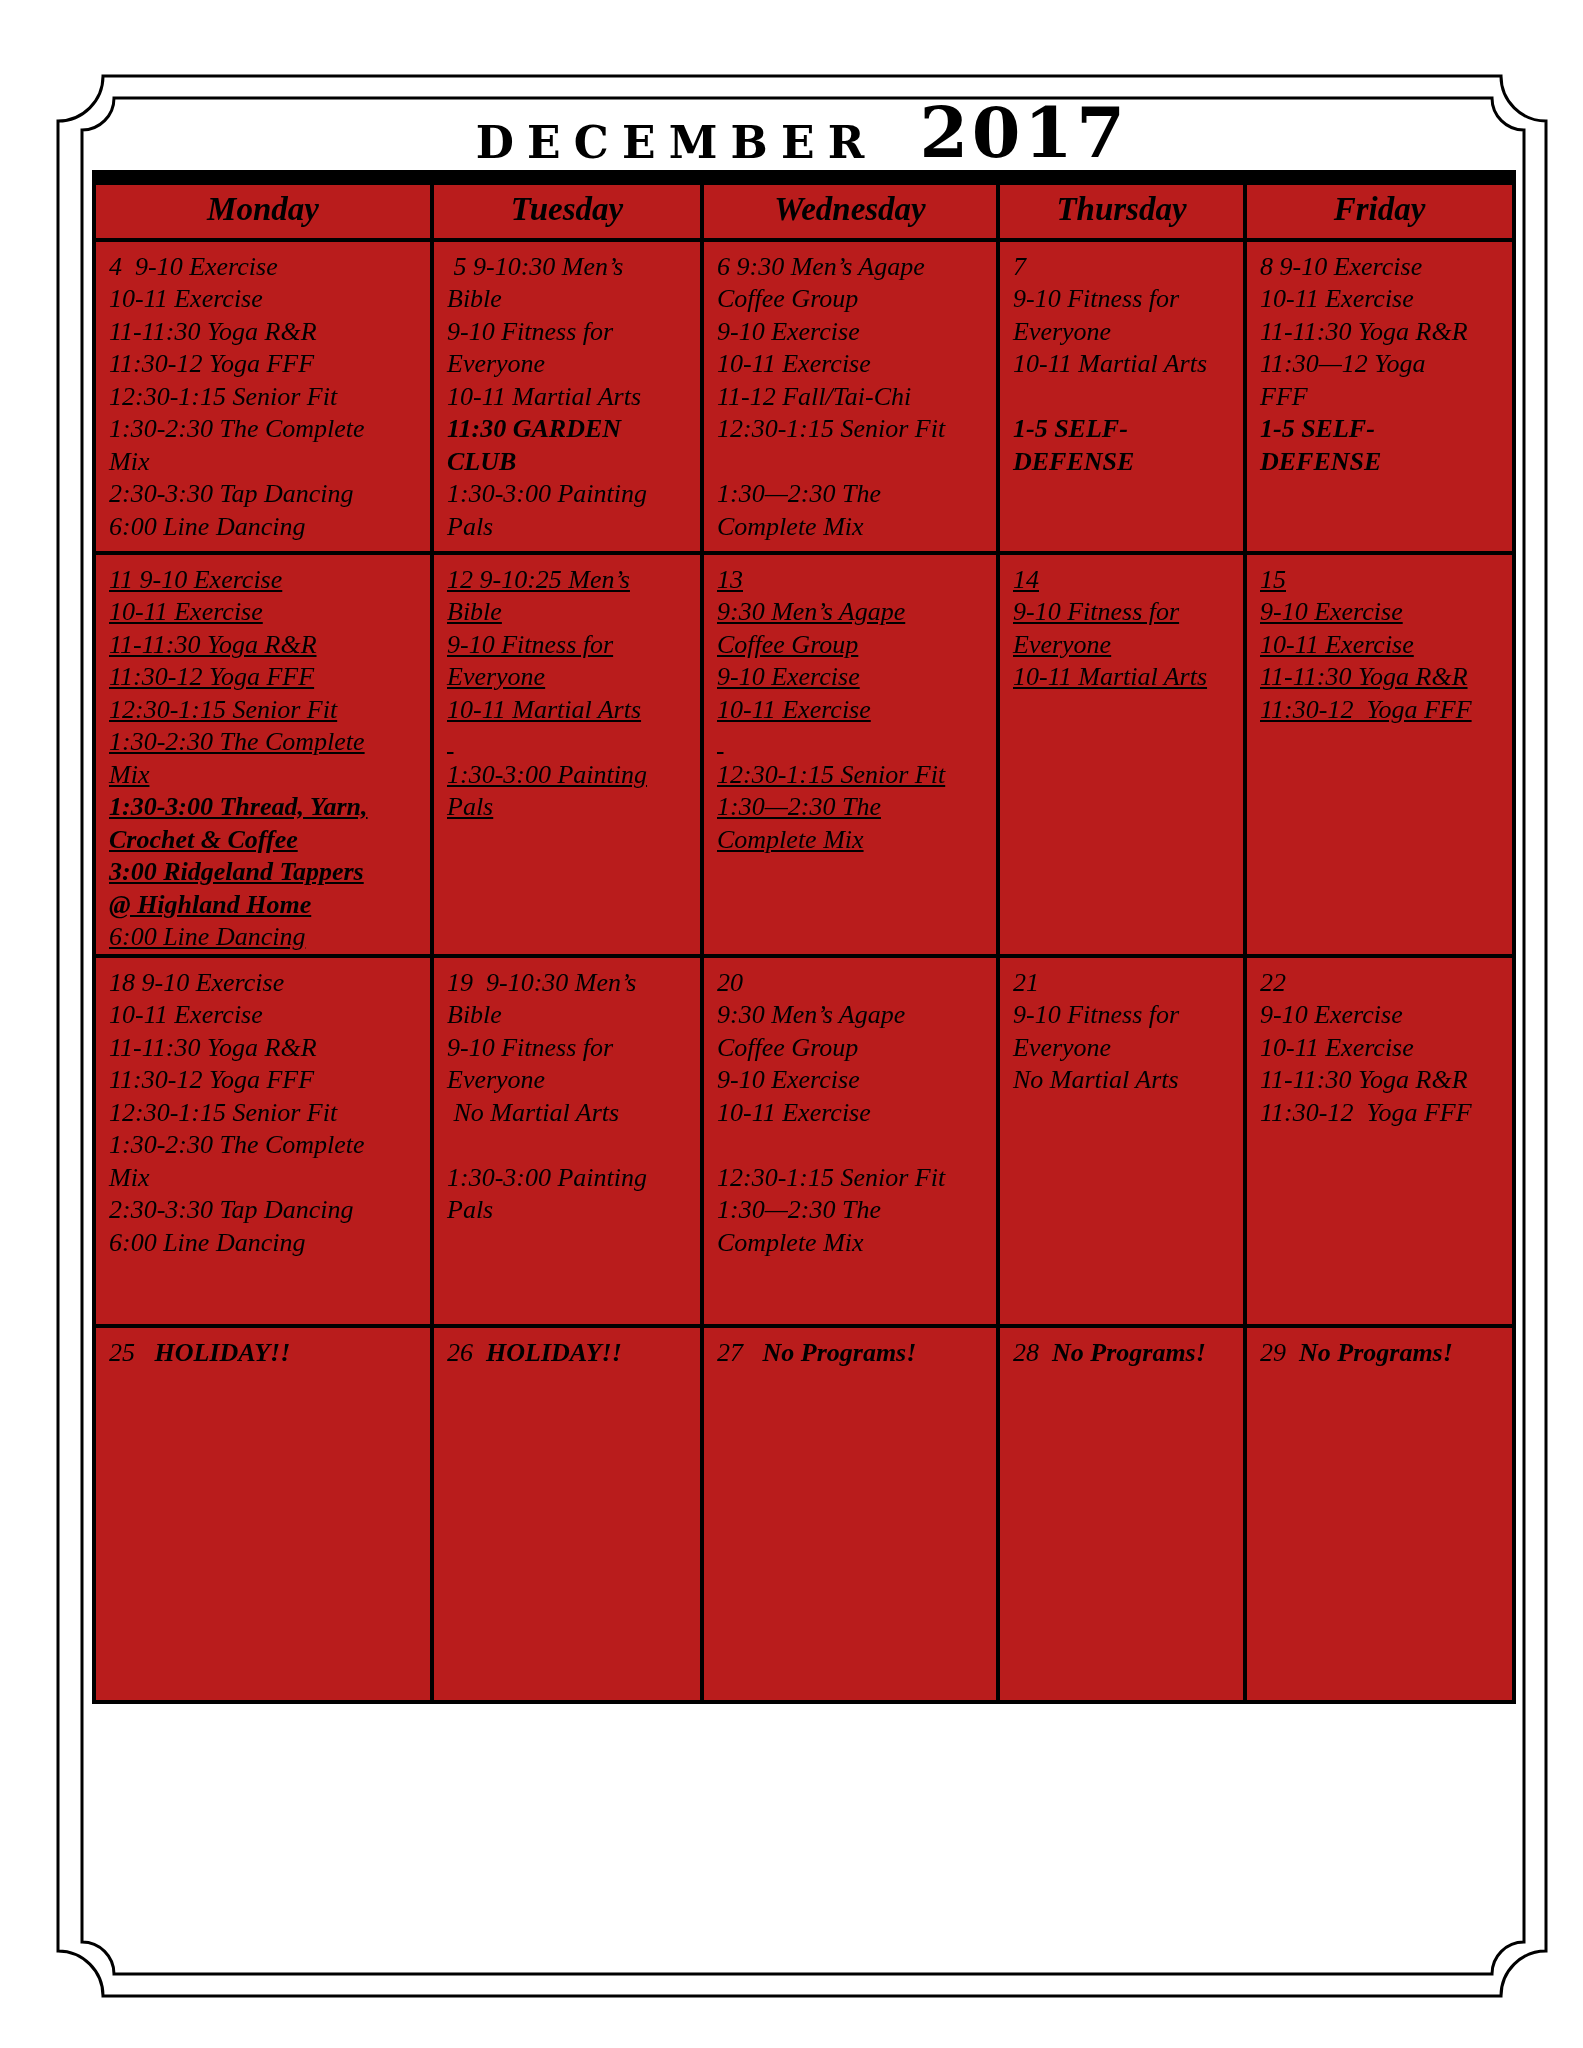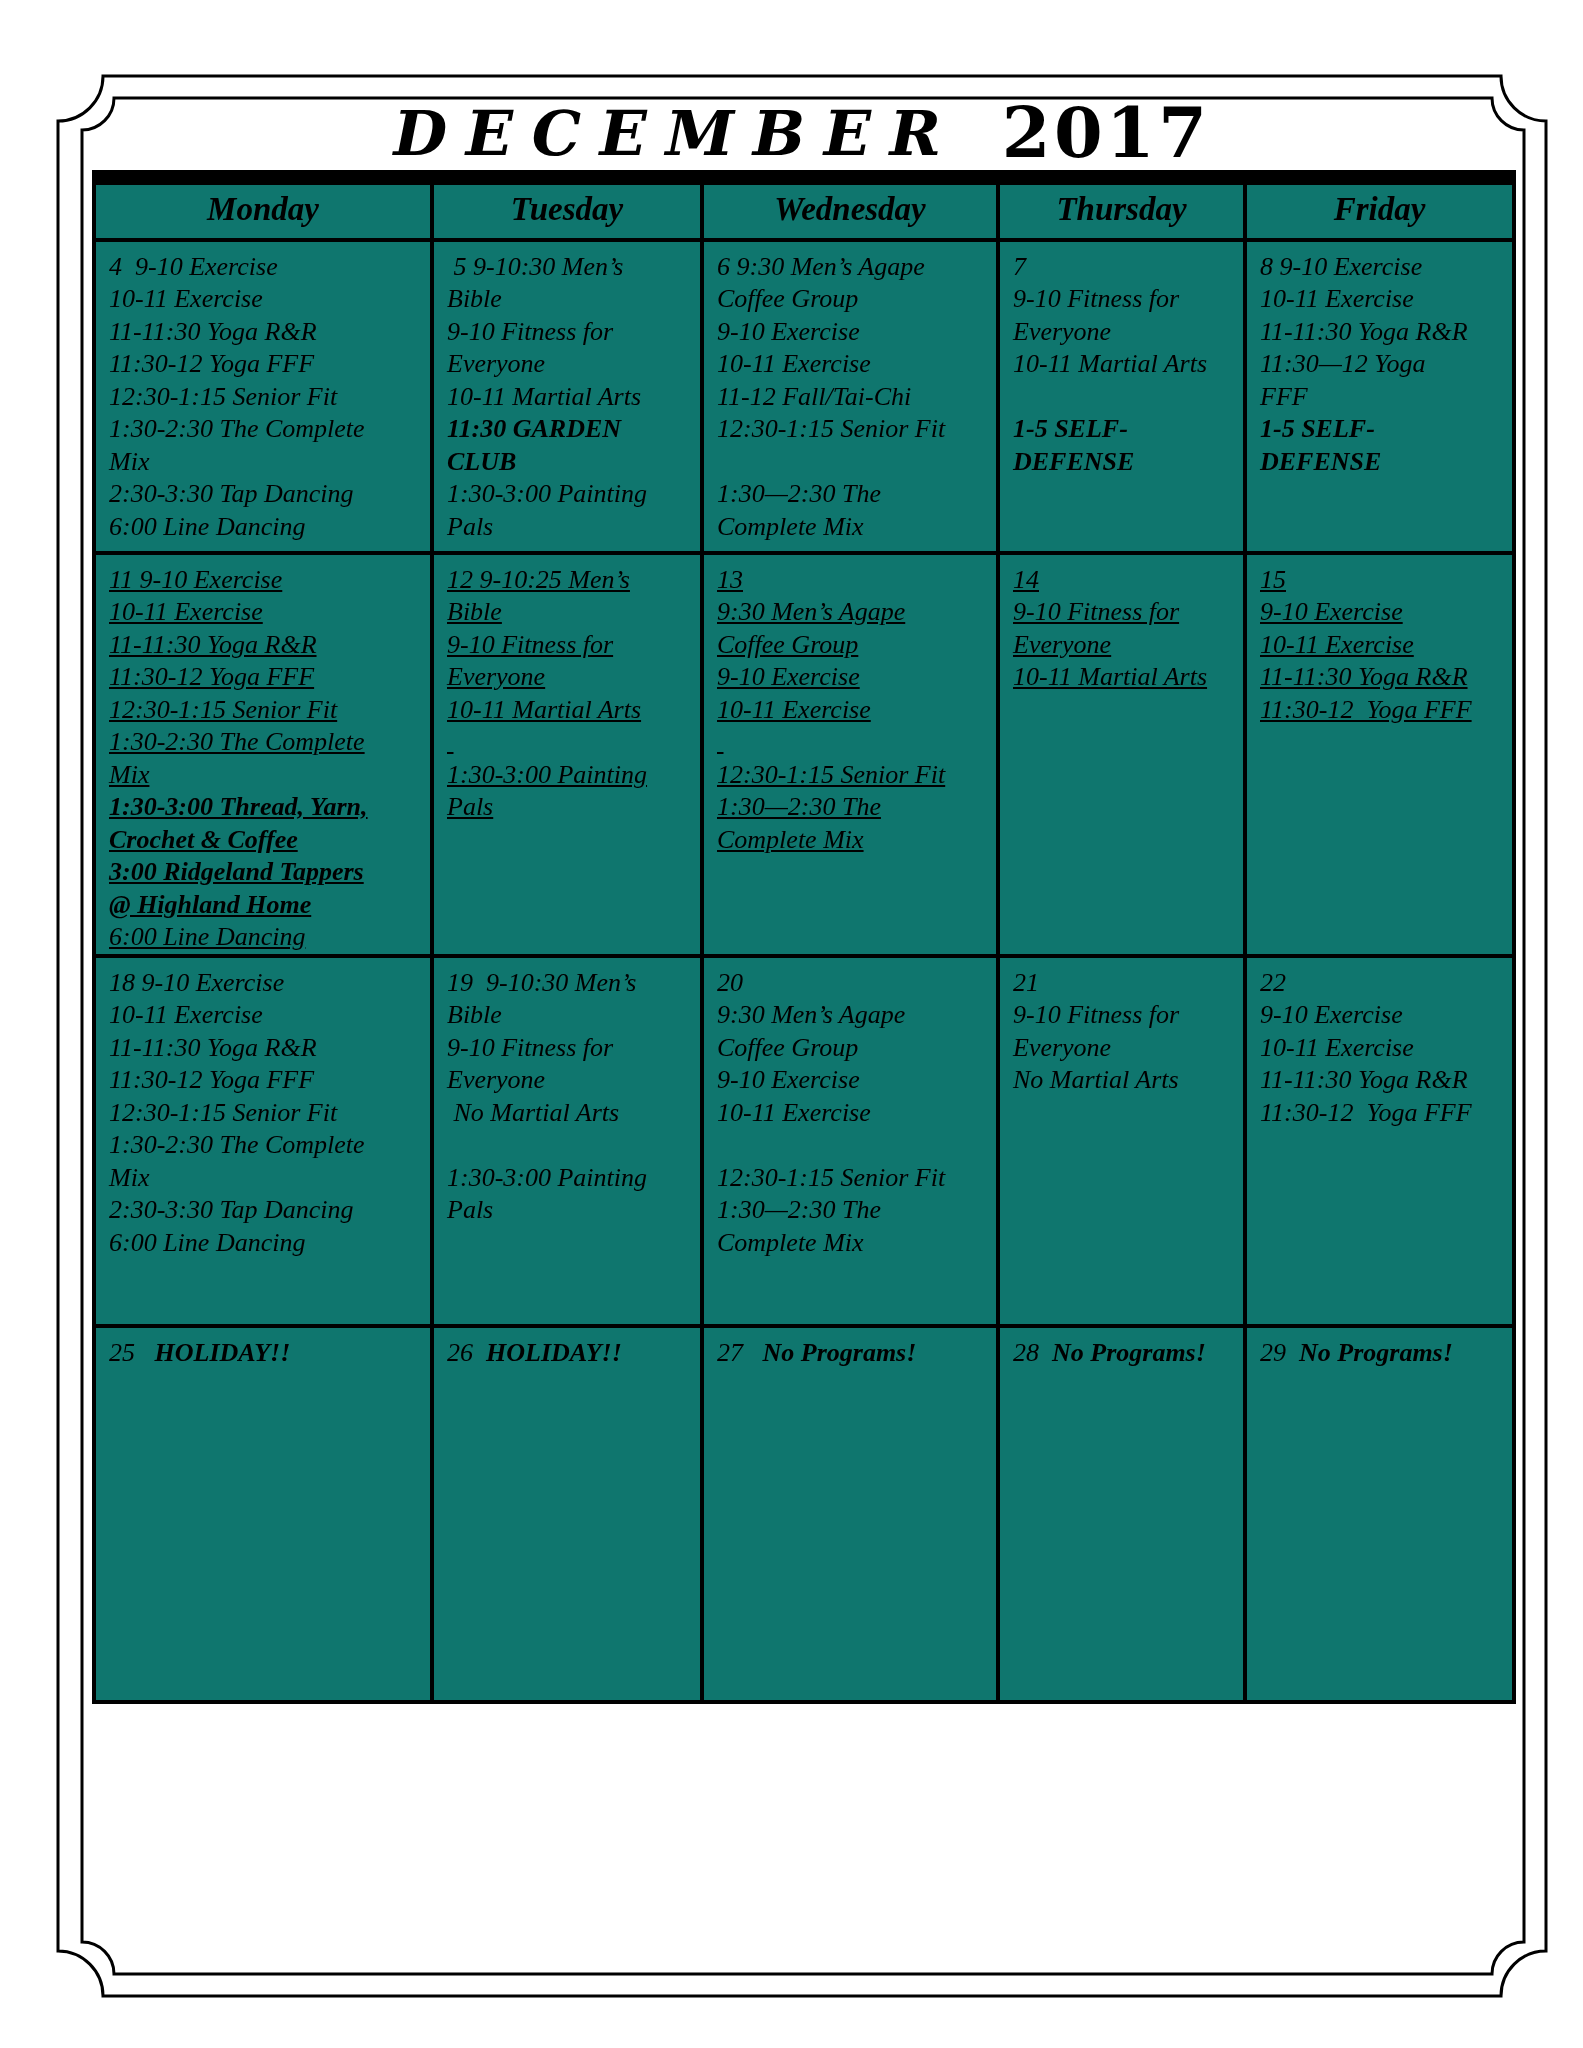--- a/index.html
+++ b/index.html
@@ -10,30 +10,30 @@
     color:#000;
   }
   .frame-svg { position:absolute; left:0; top:0; width:1583px; height:2048px; }
 
   .cal-title {
     position:absolute; left:92px; top:86px; width:1420px; height:78px;
     display:flex; justify-content:center; align-items:flex-end; gap:42px;
   }
   .cal-title .month {
     font-family:"DejaVu Serif","Liberation Serif",serif;
-    font-weight:bold; font-size:62px; line-height:0.95; letter-spacing:0.30em;font-style:italic;
+    font-weight:bold; font-size:44px; line-height:0.95; letter-spacing:0.30em;
   }
   .cal-title .year {
     font-family:"DejaVu Serif","Liberation Serif",serif;
     font-weight:bold; font-size:70px; line-height:0.90; letter-spacing:0.05em;
   }
 
   table.cal {
     position:absolute; left:92px; top:170px; width:1420px;
-    border-collapse:collapse; table-layout:fixed; background:#0f766e;
+    border-collapse:collapse; table-layout:fixed; background:#b91c1c;
   }
   table.cal, table.cal th, table.cal td { border:4px solid #000; }
   table.cal { border-top:15px solid #000; }
   table.cal th { border-top-width:0; }
 
   tr.hdr { height:62px; }
   th.day {
     font-style:italic; font-weight:bold; font-size:33px;
     text-align:center; vertical-align:middle; padding-bottom:4px;
   }

